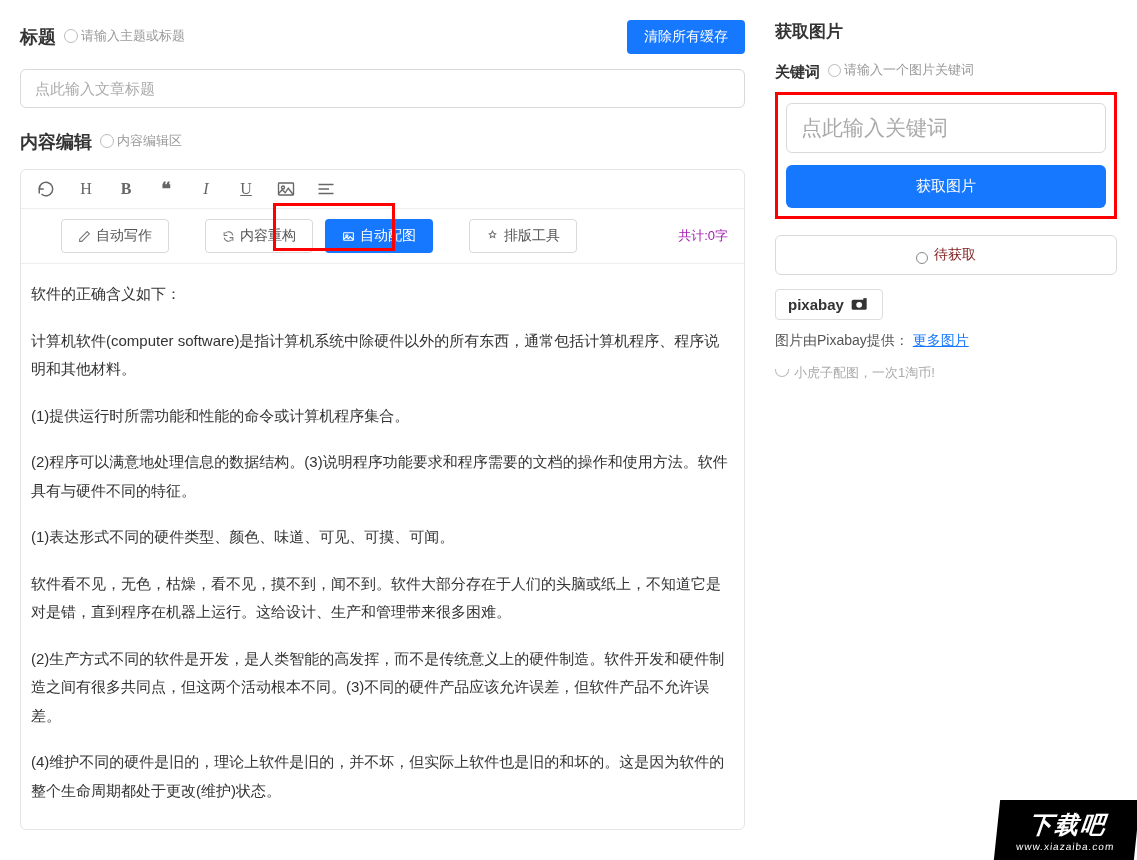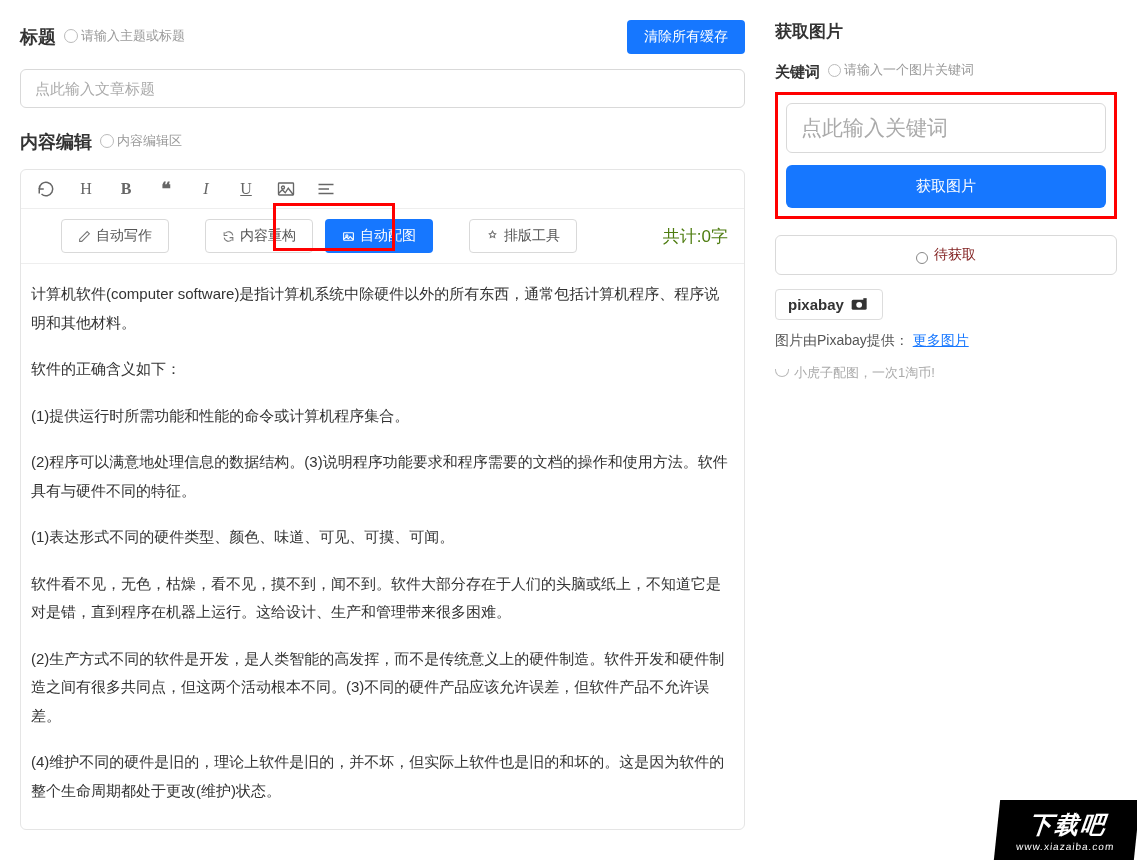--- a/index.html
+++ b/index.html
@@ -16,21 +16,21 @@
 .btn-default { background: #fff; color: #555; border-color: #d9d9d9; margin-left: 24px; }
 .title-input { width: 100%; padding: 10px 14px; border: 1px solid #d9d9d9; border-radius: 6px; font-size: 15px; color: #333; }
 .title-input::placeholder { color: #aaa; }
 .content-section { margin-top: 22px; }
 .editor-box { border: 1px solid #e5e5e5; border-radius: 6px; margin-top: 12px; }
 .toolbar-icons { display: flex; align-items: center; gap: 22px; padding: 10px 16px; border-bottom: 1px solid #eee; color: #555; }
 .toolbar-icons .ico { width: 18px; height: 18px; display: inline-flex; align-items: center; justify-content: center; font-size: 16px; color: #666; cursor: pointer; }
 .toolbar-buttons { display: flex; align-items: center; gap: 12px; padding: 10px 16px; border-bottom: 1px solid #eee; position: relative; }
 .highlight-red { position: absolute; border: 3px solid #ff0000; pointer-events: none; }
 .hl1 { left: 252px; top: -6px; width: 122px; height: 48px; }
-.word-count { margin-left: auto; font-size: 17px; color: #4d7c0f; }
+.word-count { margin-left: auto; font-size: 13px; color: #a21caf; }
 .editor-content { padding: 16px 0 6px 0; font-size: 15px; color: #333; line-height: 1.9; }
 .editor-content p { margin: 0 10px 18px 10px; }
 .side-header { font-size: 17px; font-weight: 600; margin-bottom: 18px; }
 .side-label-row { display: flex; align-items: baseline; gap: 8px; margin-bottom: 10px; }
 .side-label { font-size: 15px; font-weight: 600; }
 .side-hint { font-size: 13px; color: #999; display: inline-flex; align-items: center; gap: 3px; }
 .side-hint::before { content: ""; display: inline-block; width: 11px; height: 11px; border: 1px solid #bbb; border-radius: 50%; }
 .side-red-box { border: 3px solid #ff0000; padding: 8px; position: relative; }
 .kw-input { width: 100%; padding: 12px 14px; border: 1px solid #d9d9d9; border-radius: 6px; font-size: 21px; margin-bottom: 12px; }
 .kw-input::placeholder { color: #aaa; }
@@ -127,22 +127,22 @@
           <svg width="13" height="13" viewBox="0 0 24 24" fill="none" stroke="#777" stroke-width="2">
               <path d="M12 2l2 4 4 1-3 3 1 4-4-2-4 2 1-4-3-3 4-1z"></path>
             </svg>
           <span>排版工具</span>
         </button>
         <span class="word-count">共计:0字</span>
         <div class="highlight-red hl1"></div>
       </div>
 
       <div class="editor-content">
+        <p>软件的正确含义如下：</p>
         <p>计算机软件(computer software)是指计算机系统中除硬件以外的所有东西，通常包括计算机程序、程序说明和其他材料。</p>
-        <p>软件的正确含义如下：</p>
         <p>(1)提供运行时所需功能和性能的命令或计算机程序集合。</p>
         <p>(2)程序可以满意地处理信息的数据结构。(3)说明程序功能要求和程序需要的文档的操作和使用方法。软件具有与硬件不同的特征。</p>
         <p>(1)表达形式不同的硬件类型、颜色、味道、可见、可摸、可闻。</p>
         <p>软件看不见，无色，枯燥，看不见，摸不到，闻不到。软件大部分存在于人们的头脑或纸上，不知道它是对是错，直到程序在机器上运行。这给设计、生产和管理带来很多困难。</p>
         <p>(2)生产方式不同的软件是开发，是人类智能的高发挥，而不是传统意义上的硬件制造。软件开发和硬件制造之间有很多共同点，但这两个活动根本不同。(3)不同的硬件产品应该允许误差，但软件产品不允许误差。</p>
         <p>(4)维护不同的硬件是旧的，理论上软件是旧的，并不坏，但实际上软件也是旧的和坏的。这是因为软件的整个生命周期都处于更改(维护)状态。</p>
       </div>
     </div>
   </div>
 </div>

